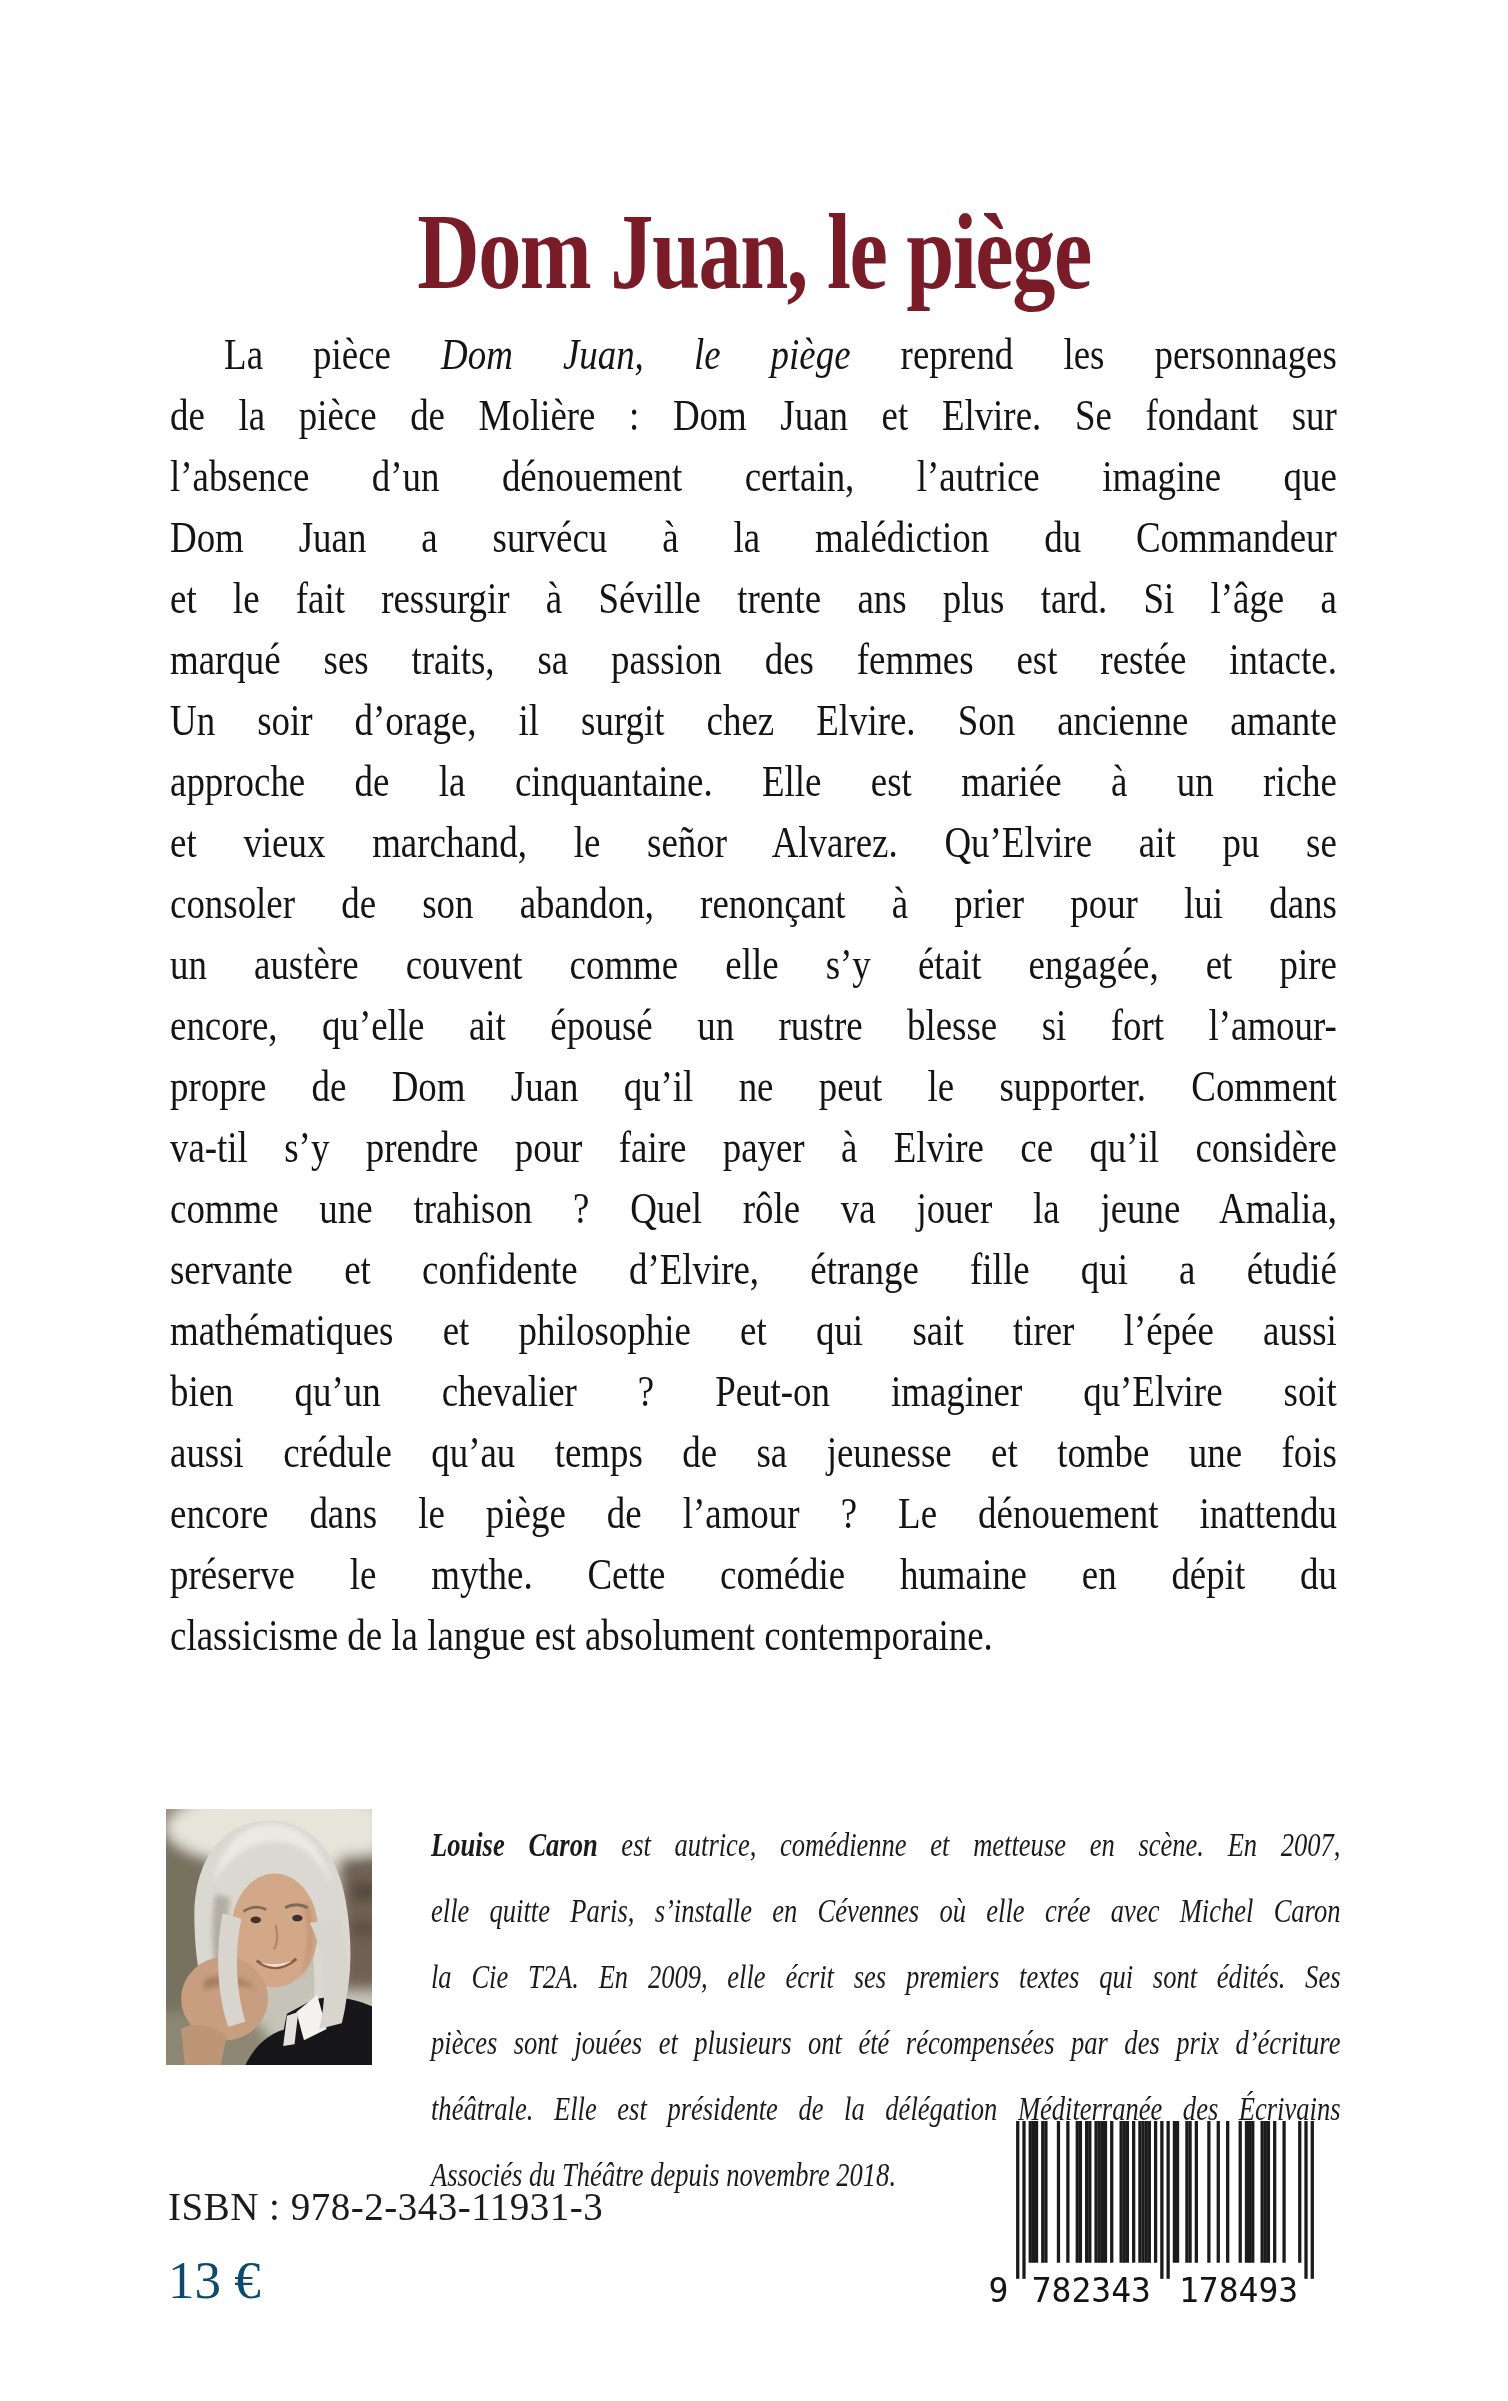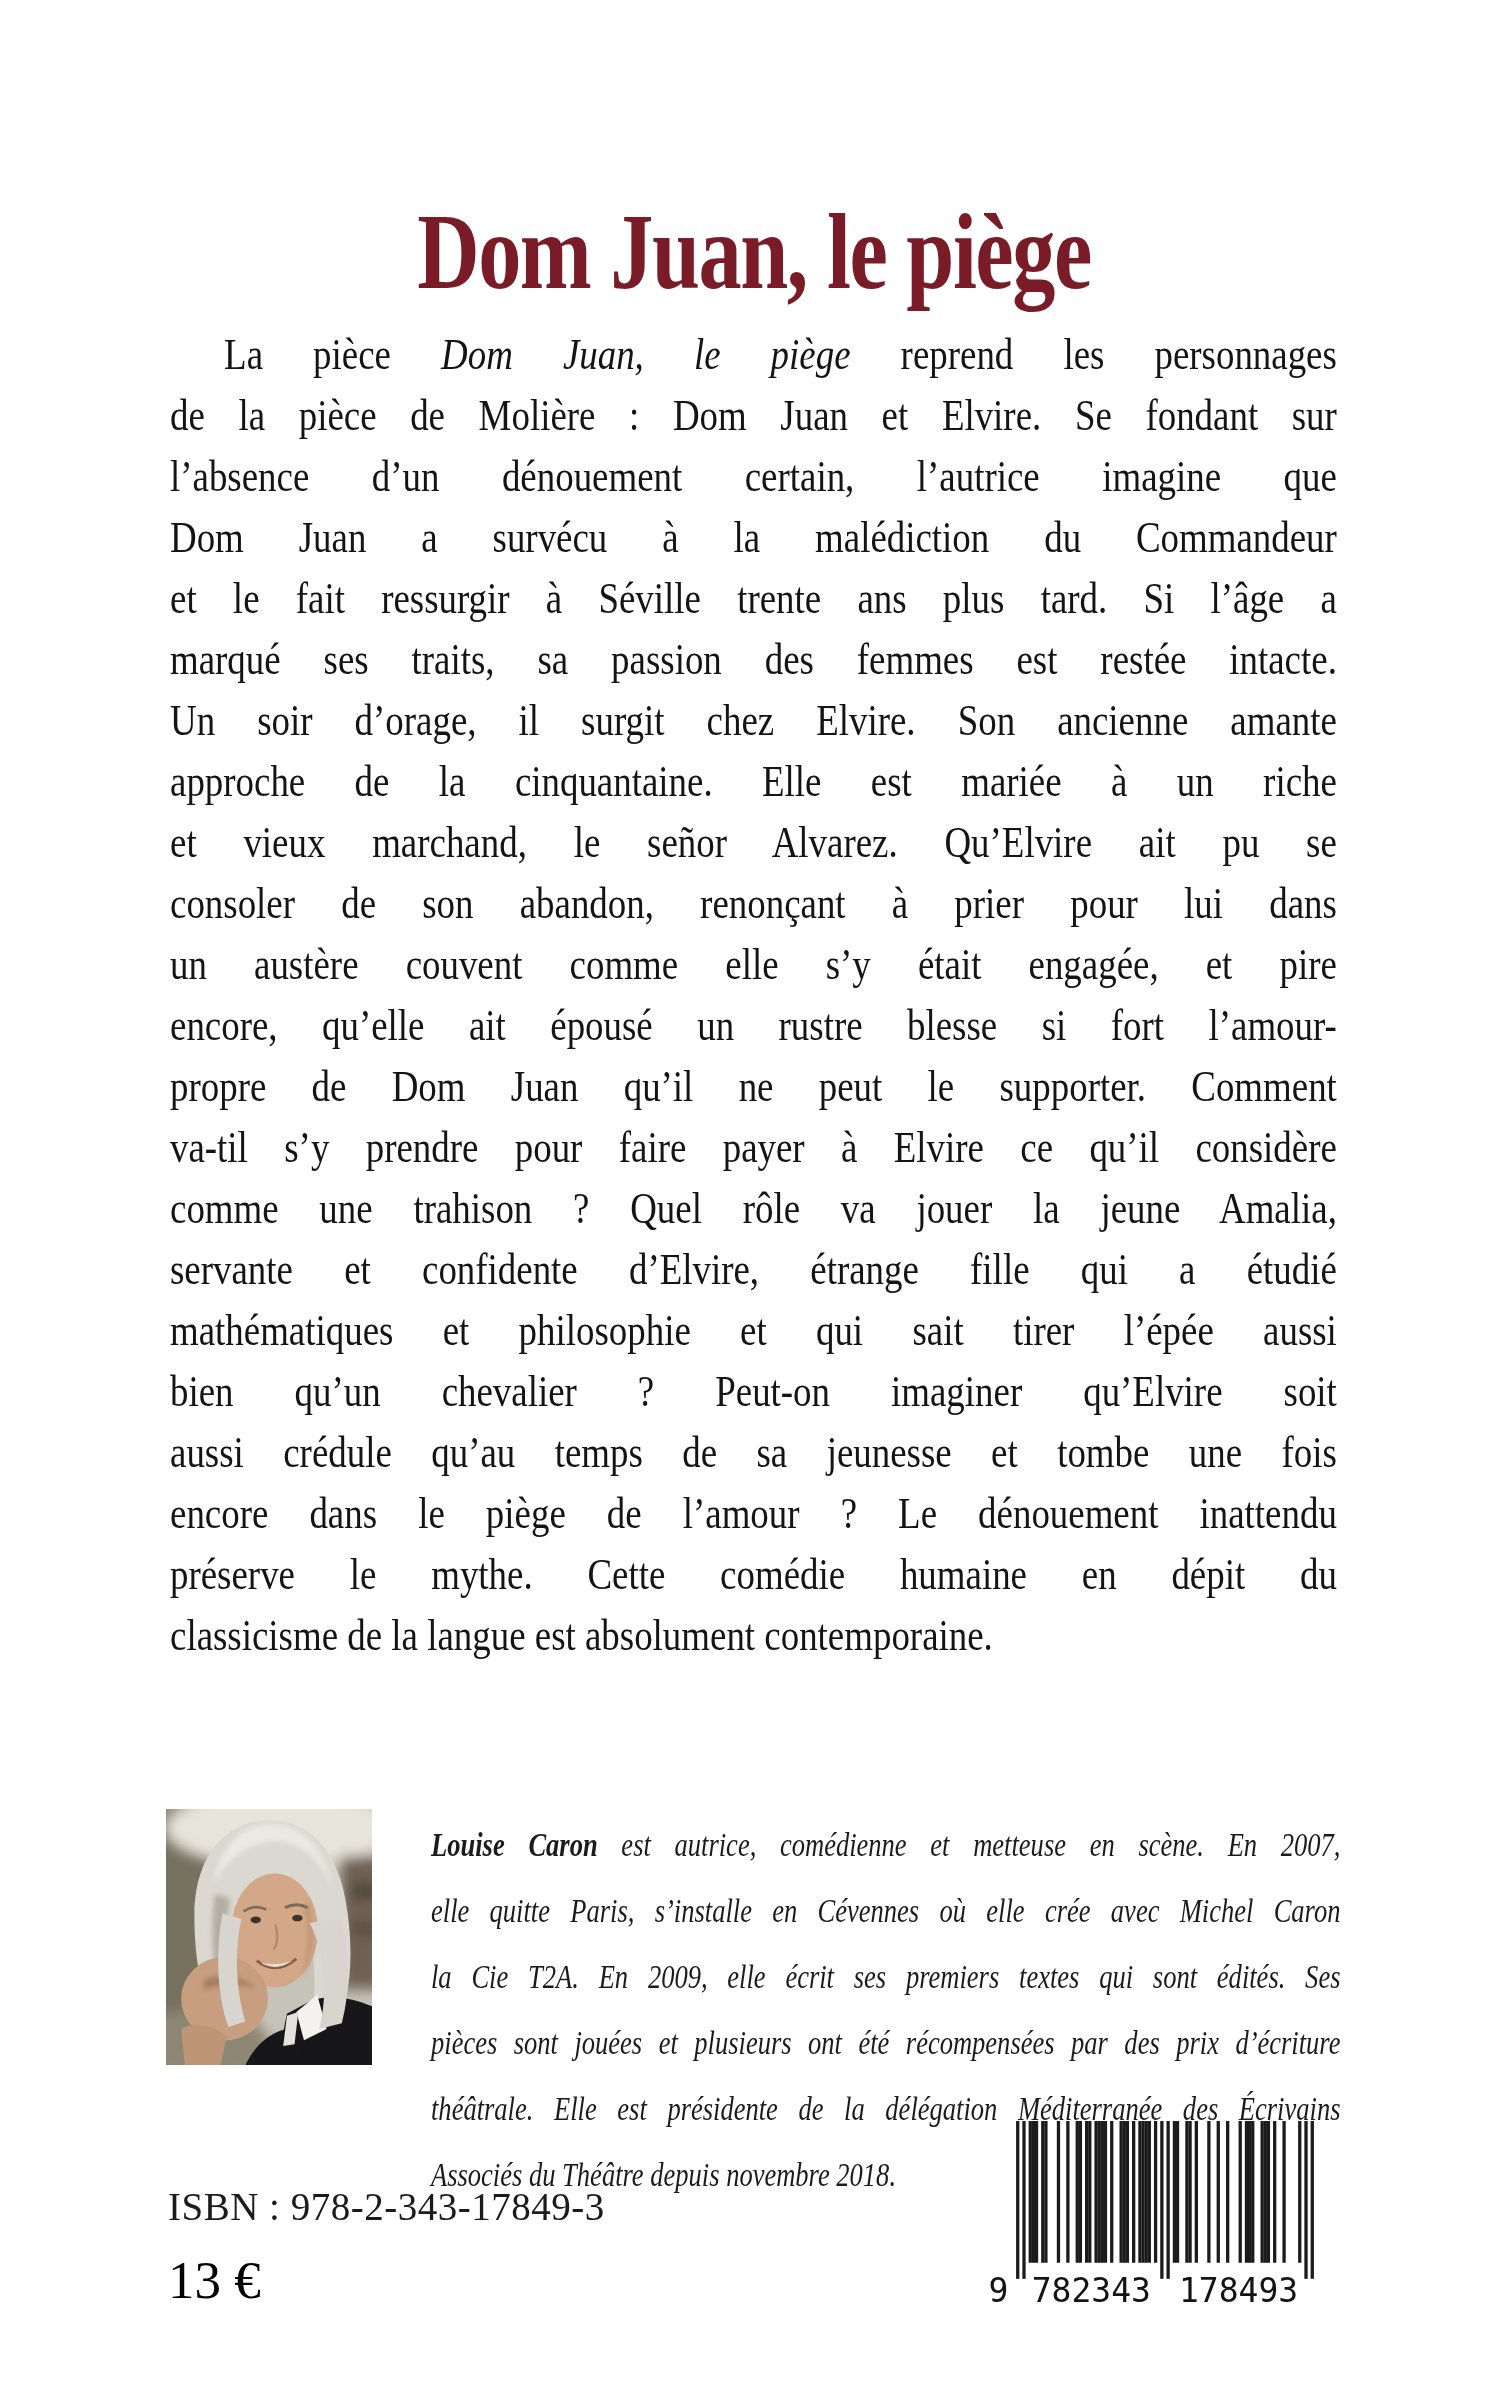--- a/index.html
+++ b/index.html
@@ -81,21 +81,21 @@
     left: 168px; top: 2184px;
     font-size: 39px;
     letter-spacing: 0.5px;
     color: #1b1b1b;
     white-space: nowrap;
   }
   .price {
     position: absolute;
     left: 168px; top: 2250px;
     font-size: 53px;
-    color: #000000;
+    color: #0c4a6e;
     white-space: nowrap;
   }
   .barcode {
     position: absolute;
     left: 975px; top: 2121px;
     width: 360px; height: 189px;
   }
 </style>
 </head>
 <body>
@@ -211,21 +211,21 @@
         <div class="bio-line">la Cie T2A. En 2009, elle écrit ses premiers textes qui sont édités. Ses</div>
 
         <div class="bio-line">pièces sont jouées et plusieurs ont été récompensées par des prix d’écriture</div>
 
         <div class="bio-line">théâtrale. Elle est présidente de la délégation Méditerranée des Écrivains</div>
 
         <div class="bio-line">Associés du Théâtre depuis novembre 2018.</div>
       </div>
   </div>
 
-  <div class="isbn">ISBN : 978-2-343-17849-3</div>
+  <div class="isbn">ISBN : 978-2-343-11931-3</div>
   <div class="price">13 €</div>
 
   <svg class="barcode" id="barcode-svg" viewBox="0 0 380 200">
     <g id="barcode-bars">
         <rect x="43.00" y="0" width="3.47" height="167" fill="#1b1b1b"></rect>
         <rect x="49.63" y="0" width="3.47" height="167" fill="#1b1b1b"></rect>
         <rect x="56.26" y="0" width="3.47" height="150" fill="#1b1b1b"></rect>
         <rect x="59.58" y="0" width="3.47" height="150" fill="#1b1b1b"></rect>
         <rect x="62.90" y="0" width="3.47" height="150" fill="#1b1b1b"></rect>
         <rect x="69.53" y="0" width="3.47" height="150" fill="#1b1b1b"></rect>

